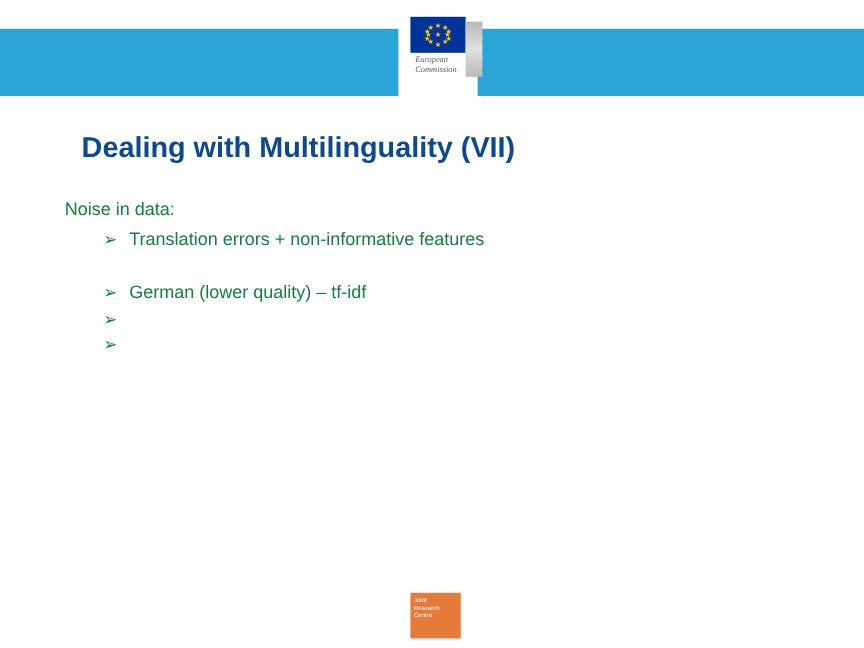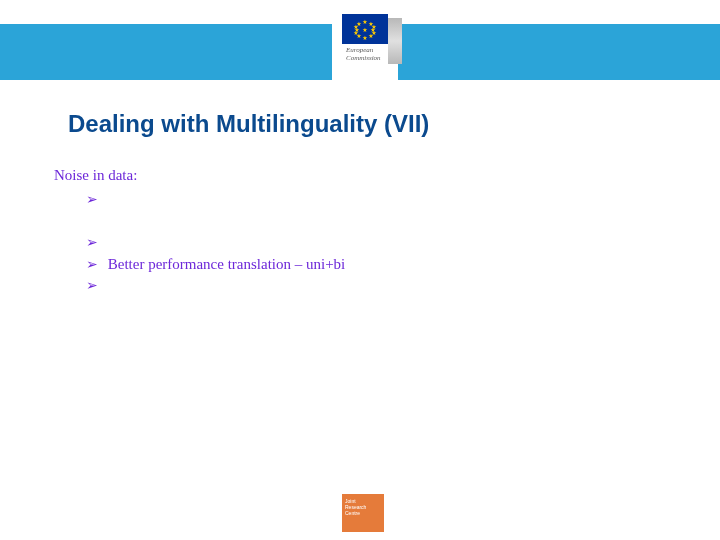--- a/index.html
+++ b/index.html
@@ -78,23 +78,22 @@
       font-size: 24px;
       font-weight: bold;
       color: #0b4a8e;
       margin-left: 40px;
     }
     .content {
       position: absolute;
       top: 164px;
       left: 54px;
       font-size: 15px;
-      color: #6d28d9;
+      color: #15803d;
       line-height: 1.5;
-      font-family: Liberation Serif, serif;
     }
     .section-label {
       margin-bottom: 2px;
     }
     .bullet-row {
       padding-left: 32px;
       display: flex;
       align-items: baseline;
     }
     .bullet-marker {
@@ -131,30 +130,31 @@
     <span>Commission</span>
   </div>
 </div>
 
 <div class="slide-title">Dealing with Multilinguality (VII)</div>
 
 <div class="content">
   <div class="section-label">Noise in data:</div>
   <div class="bullet-row">
     <span class="bullet-marker">➢</span>
+    <span>Translation errors + non-informative features</span>
   </div>
 
   <div class="section-gap"></div>
 
   <div class="bullet-row">
     <span class="bullet-marker">➢</span>
+    <span>German (lower quality) – tf-idf</span>
   </div>
   <div class="bullet-row">
     <span class="bullet-marker">➢</span>
-    <span>Better performance translation – uni+bi</span>
   </div>
   <div class="bullet-row">
     <span class="bullet-marker">➢</span>
   </div>
 </div>
 
 <div class="footer-badge">
   <span>Joint</span><br>
   <span>Research</span><br>
   <span>Centre</span>

